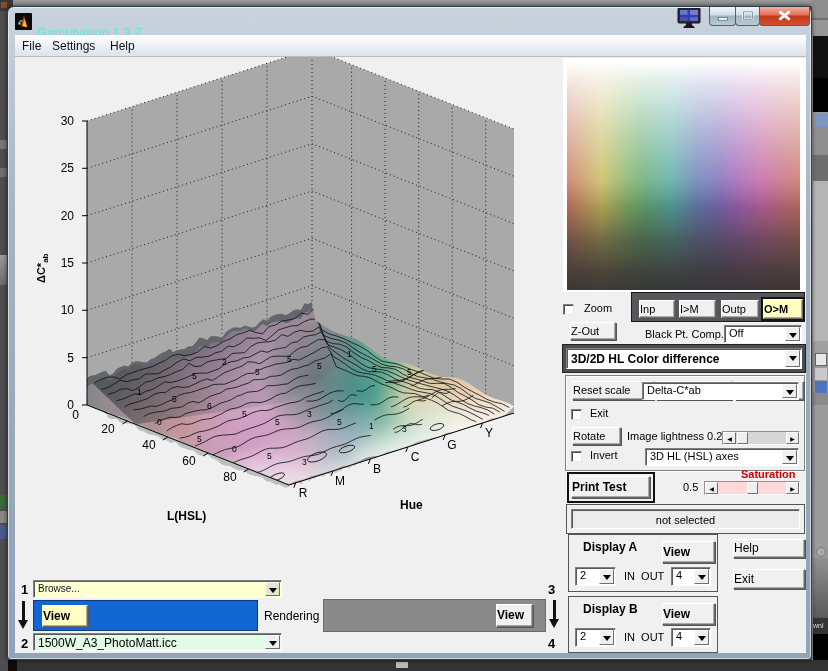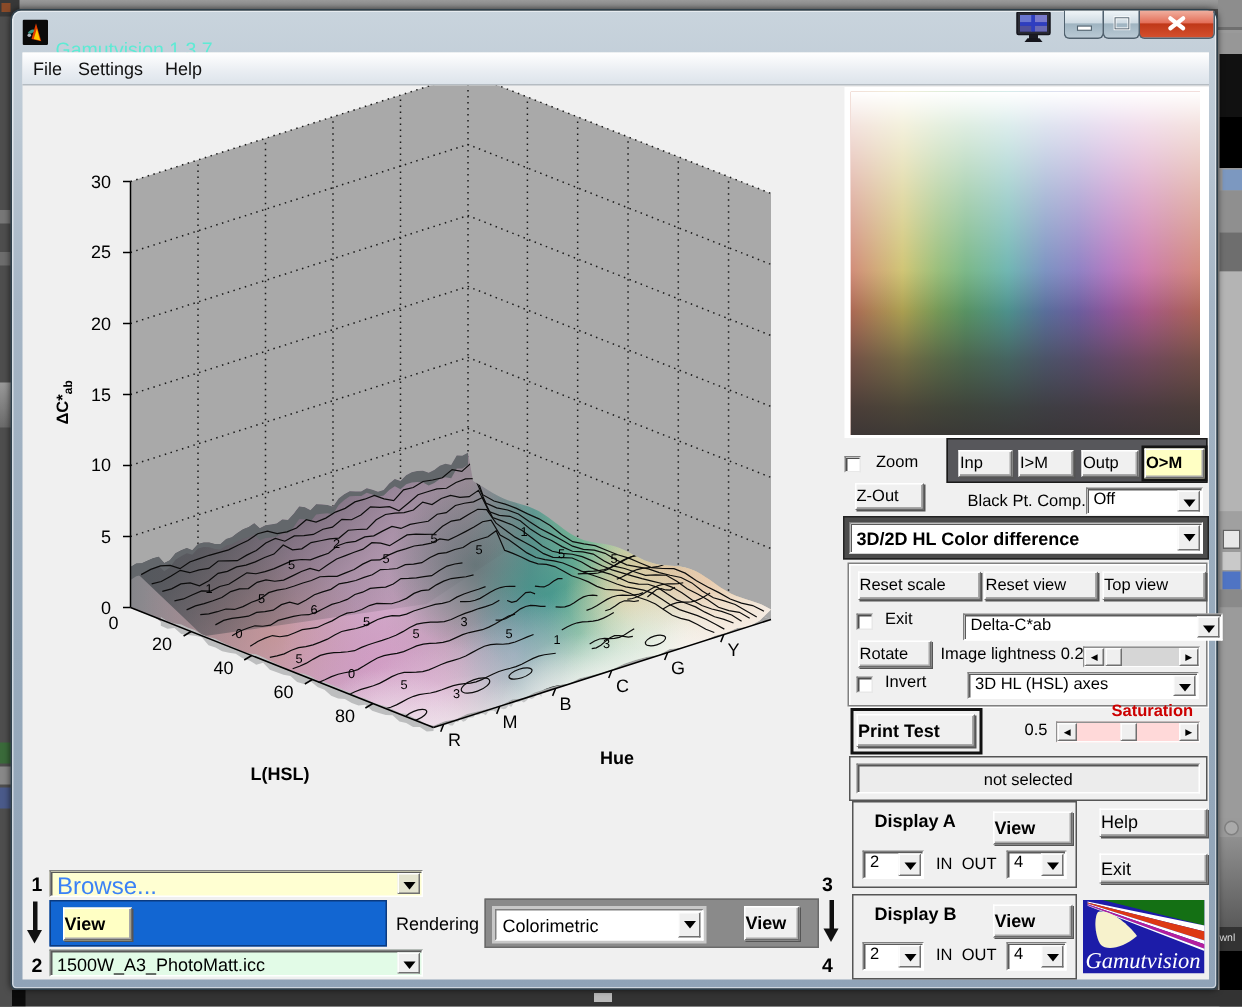--- a/index.html
+++ b/index.html
@@ -461,21 +461,21 @@
   <div class="abs combo" style="left:566px;top:348px;width:236px;height:21px">
       <span class="txt bold" style="top:3px;font-size:12px">3D/2D HL Color difference</span>
       <span class="carrow"></span>
     </div>
   <div class="abs grp" style="left:565px;top:375px;width:240px;height:96px"></div>
   <div class="abs btn" style="left:572px;top:381px;width:82px;height:19px;line-height:17px">Reset scale</div>
   <div class="abs btn" style="left:656px;top:381px;width:76px;height:19px;line-height:17px">Reset view</div>
   <div class="abs btn" style="left:735px;top:381px;width:69px;height:19px;line-height:17px">Top view</div>
   <div class="abs cb" style="left:571px;top:409px"></div>
   <div class="abs lbl" style="left:590px;top:407px">Exit</div>
-  <div class="abs combo" style="left:642px;top:409px;width:173px;height:18px">
+  <div class="abs combo" style="left:642px;top:382px;width:157px;height:18px">
       <span class="txt">Delta-C*ab</span>
       <span class="carrow"></span>
     </div>
   <div class="abs btn" style="left:572px;top:427px;width:49px;height:18px;line-height:16px">Rotate</div>
   <div class="abs lbl" style="left:627px;top:430px">Image lightness 0.2</div>
   <div class="abs slider" style="left:722px;top:431px;width:78px;height:14px">
       <span class="sl" style="left:0">◀</span>
       <span class="thumb" style="left:14px"></span>
       <span class="sr" style="right:0">▶</span>
     </div>
@@ -519,51 +519,34 @@
       <span class="carrow"></span>
     </div>
   <div class="abs lbl" style="left:624px;top:631px">IN&nbsp; OUT</div>
   <div class="abs combo" style="left:671px;top:628px;width:40px;height:19px">
       <span class="txt">4</span>
       <span class="carrow"></span>
     </div>
   <div class="abs btn" style="left:733px;top:539px;width:72px;height:19px;line-height:17px;font-size:12px">Help</div>
   <div class="abs btn" style="left:733px;top:569px;width:72px;height:20px;line-height:18px;font-size:12px">Exit</div>
 
-  <div class="abs" style="left:722px;top:600px;width:81px;height:49px">
-    <svg width="81" height="49">
-      <rect width="81" height="49" fill="#1c1ca8"></rect>
-      <polygon points="13,0 81,0 81,17" fill="#147014"></polygon>
-      <polygon points="3,1 81,17 81,21 3,1.6" fill="#ffffff"></polygon>
-      <polygon points="3,1.6 81,21 81,27 3,2.4" fill="#dd3914"></polygon>
-      <polygon points="3,2.4 81,27 81,29.5 3,2.9" fill="#ffffff"></polygon>
-      <polygon points="3,2.9 81,29.5 81,32.5 3,3.5" fill="#b41e9e"></polygon>
-      <polygon points="3,3.5 81,32.5 81,34 3,3.9" fill="#ffffff"></polygon>
-      <path d="M10,8 C18,6 30,16 36,24 C27,32 16,34 12,30 C8,25 7,12 10,8 Z" fill="#f7f2cc"></path>
-      <text x="40" y="45" font-family="Liberation Serif, serif" font-style="italic" font-size="15" fill="#ffffff" text-anchor="middle">Gamutvision</text>
-    </svg>
-  </div>
 
   <div class="abs lbl bold" style="left:21px;top:582px;font-size:13px">1</div>
   <div class="abs combo" style="left:33px;top:580px;width:249px;height:18px;background:#ffffd2">
-      <span class="txt" style="top:2px;color:#3b82f6;font-size:16px">Browse...</span>
+      <span class="txt" style="top:2px;color:#0f172a;font-size:10px">Browse...</span>
       <span class="carrow" style="background:#e4e4d0">
         <i style="position:absolute;left:3px;top:5px;border:4px solid transparent;border-top:5px solid #9a9a9a"></i>
       </span>
     </div>
   <div class="abs lbl bold" style="left:548px;top:582px;font-size:13px">3</div>
   <div class="abs arrowdown" style="left:18px;top:601px"></div>
   <div class="abs" style="left:33px;top:600px;width:225px;height:31px;background:#1266d2;border:1px solid #0a3a80"></div>
   <div class="abs btn bold" style="left:42px;top:605px;width:46px;height:22px;line-height:20px;background:#ffffc4;font-size:12px">View</div>
   <div class="abs lbl" style="left:264px;top:609px;font-size:12px">Rendering</div>
   <div class="abs" style="left:323px;top:599px;width:223px;height:33px;background:#8a8a8a;border:1px solid #6a6a6a"></div>
-  <div class="abs combo" style="left:330px;top:606px;width:139px;height:21px;box-shadow:0 0 0 2px #c8c8c8">
-      <span class="txt" style="top:3px;font-size:12px">Colorimetric</span>
-      <span class="carrow"></span>
-    </div>
   <div class="abs btn bold" style="left:496px;top:604px;width:37px;height:23px;line-height:21px;font-size:12px">View</div>
   <div class="abs arrowdown" style="left:549px;top:600px"></div>
   <div class="abs lbl bold" style="left:21px;top:636px;font-size:13px">2</div>
   <div class="abs combo" style="left:33px;top:633px;width:249px;height:18px;background:#e2fbe7">
       <span class="txt" style="top:2px;font-size:12px">1500W_A3_PhotoMatt.icc</span>
       <span class="carrow"></span>
     </div>
   <div class="abs lbl bold" style="left:548px;top:636px;font-size:13px">4</div>
 </div>
 

